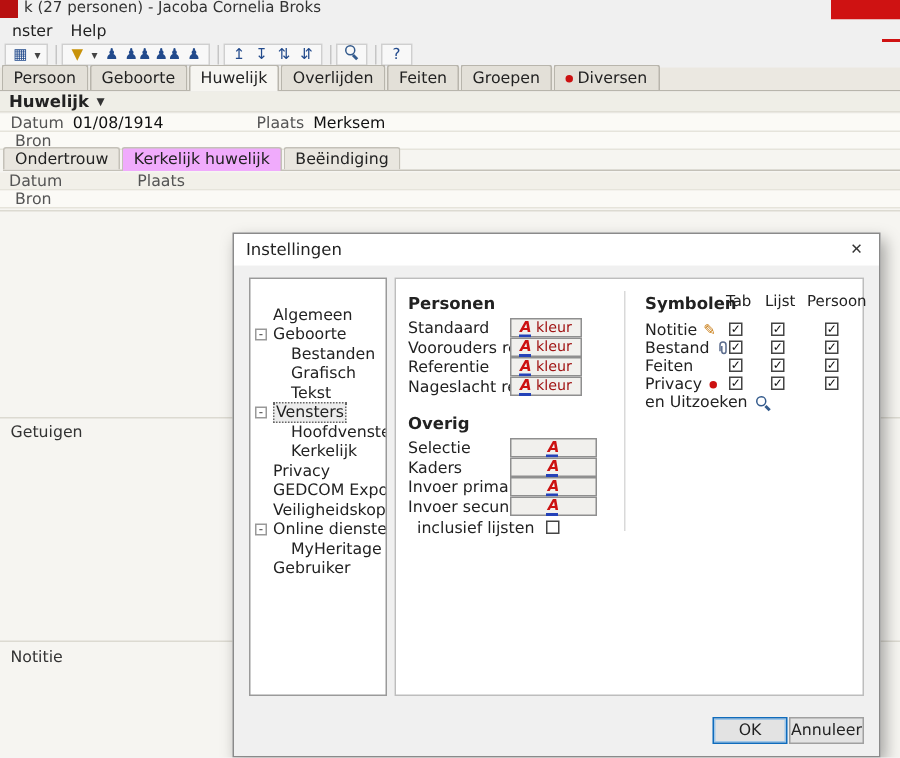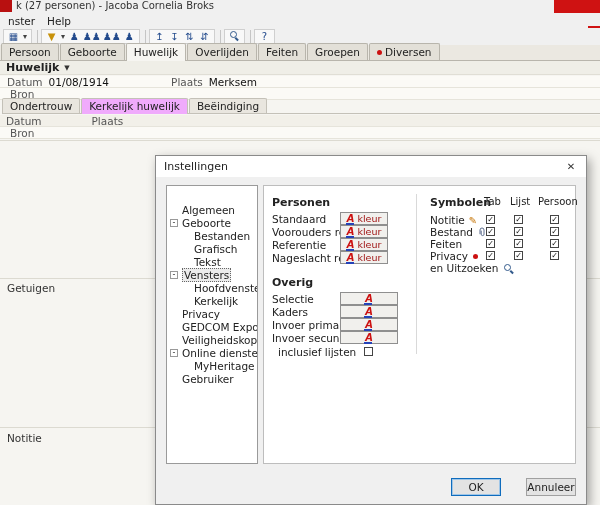--- a/index.html
+++ b/index.html
@@ -77,21 +77,21 @@
   .vsep { position:absolute; left:152px; top:8px; height:160px; width:1px; background:#d9d9d9; }
 
   .sym { position:absolute; left:160px; top:0; right:2px; }
   .sym-col { position:absolute; top:10px; font-size:10px; color:#222; }
   .sym-row { position:absolute; left:6px; right:0; height:12px; display:flex; align-items:center; }
   .sym-row .cbx { position:absolute; top:1px; }
   .pencil { color:#c87a10; font-size:10px; margin-left:4px; }
   .dotred-s { width:5px; height:5px; background:#cc1111; border-radius:50%; display:inline-block; margin-left:5px; }
   .clip { margin-left:4px; display:inline-flex; }
 
-  .dialog-footer { position:absolute; left:0; right:0; bottom:0; height:34px; display:flex; align-items:center; justify-content:flex-end; gap:25px; padding-right:10px; }
+  .dialog-footer { position:absolute; left:0; right:0; bottom:0; height:34px; display:flex; align-items:center; justify-content:flex-end; gap:1px; padding-right:10px; }
   .btn { width:50px; height:18px; border:1px solid #a0a0a0; background:#e3e3e3; display:flex; align-items:center; justify-content:center; font-size:10.5px; }
   .btn.ok { border:1px solid #0f6cbd; box-shadow: inset 0 0 0 1px #9fc6e8; }
 </style>
 </head>
 <body>
 
 <div class="screen">
 
   <div class="titlebar">
     <div class="app-red"></div>

